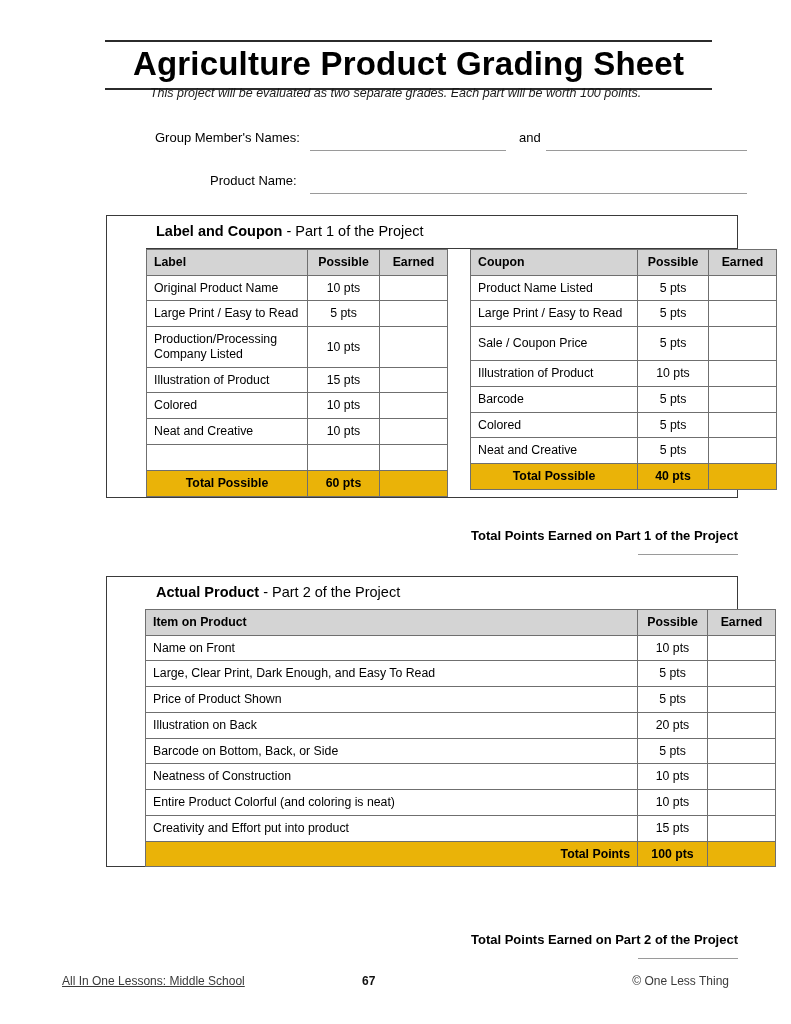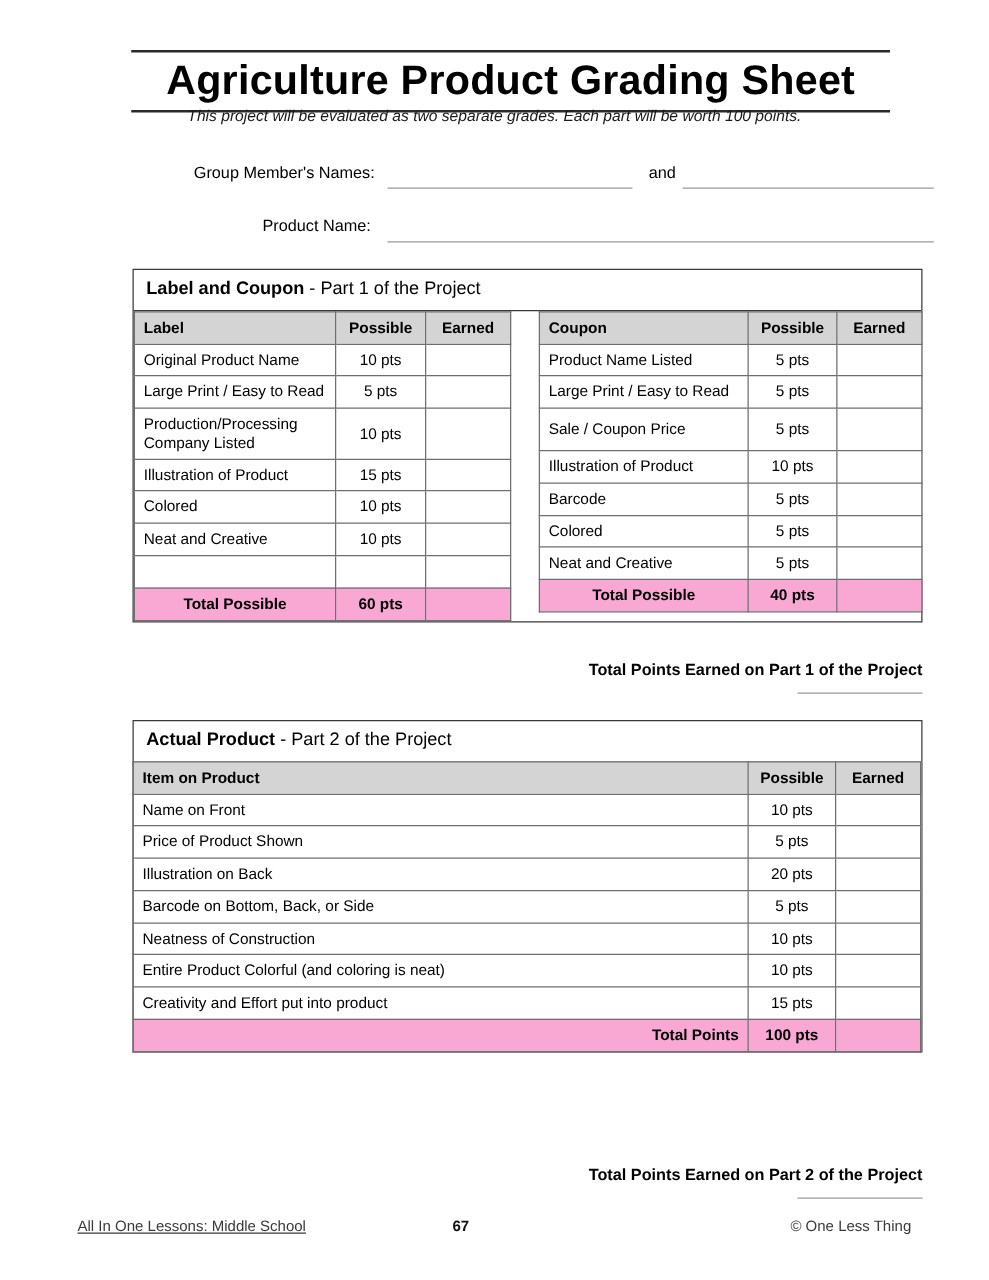--- a/index.html
+++ b/index.html
@@ -34,21 +34,21 @@
   .fl-label {
     position: absolute; font-size: 13px; text-align: right;
   }
   .fl-and { position: absolute; font-size: 13px; }
   .fl-line {
     position: absolute; border-bottom: 1.3px solid #9a9a9a; height: 1px;
   }
 
   
   .section-box {
-    position: absolute; border: 1.4px solid #3a3a3a; background: #fff;
+    position: absolute; border: 1.4px solid #3a3a3a; background: #fff; padding-left: 39px;
   }
   .section-head {
     font-size: 14.5px; padding: 8px 10px 8px 10px;
     border-bottom: 1.4px solid #3a3a3a; line-height: 1.1;
   }
   .section-head b { font-weight: bold; }
   .section-head span.rest { font-weight: normal; }
 
   
   table.grid {
@@ -58,21 +58,21 @@
     border: 1px solid #6f6f6f;
     font-size: 12.3px; padding: 5px 7px;
     vertical-align: middle; background: #fff;
     line-height: 1.2;
   }
   table.grid th {
     background: #d4d4d4; font-weight: bold; text-align: left;
   }
   table.grid th.c, table.grid td.c { text-align: center; }
   table.grid tr.total td {
-    background: #f9a8d4; font-weight: bold;
+    background: #eab308; font-weight: bold;
   }
   td.blank { height: 26px; }
 
   
   .part1-body { display: flex; align-items: flex-start; }
   .part1-gap { width: 22px; flex: 0 0 22px; background:#fff; }
 
   
   .total-line { position: absolute; }
   .total-line .tl-text {
@@ -267,20 +267,25 @@
         <th class="c">Earned</th>
       </tr>
     </thead>
     <tbody>
       <tr>
         <td>Name on Front</td>
         <td class="c">10 pts</td>
         <td class="c"></td>
       </tr>
       <tr>
+        <td>Large, Clear Print, Dark Enough, and Easy To Read</td>
+        <td class="c">5 pts</td>
+        <td class="c"></td>
+      </tr>
+      <tr>
         <td>Price of Product Shown</td>
         <td class="c">5 pts</td>
         <td class="c"></td>
       </tr>
       <tr>
         <td>Illustration on Back</td>
         <td class="c">20 pts</td>
         <td class="c"></td>
       </tr>
       <tr>

